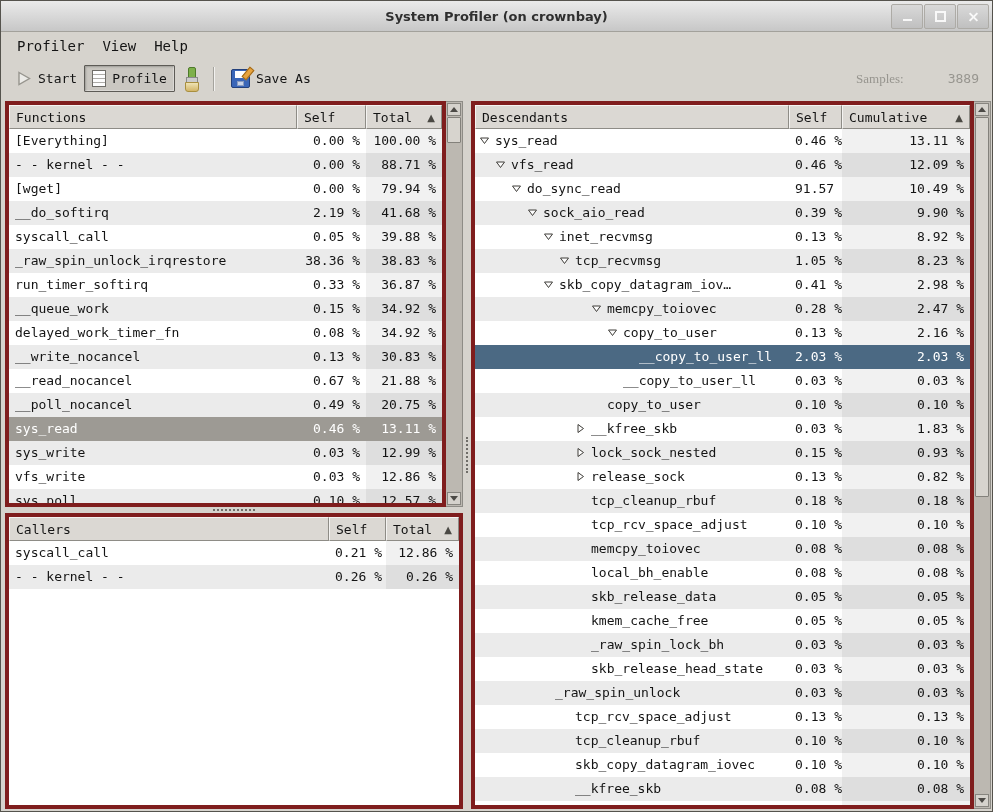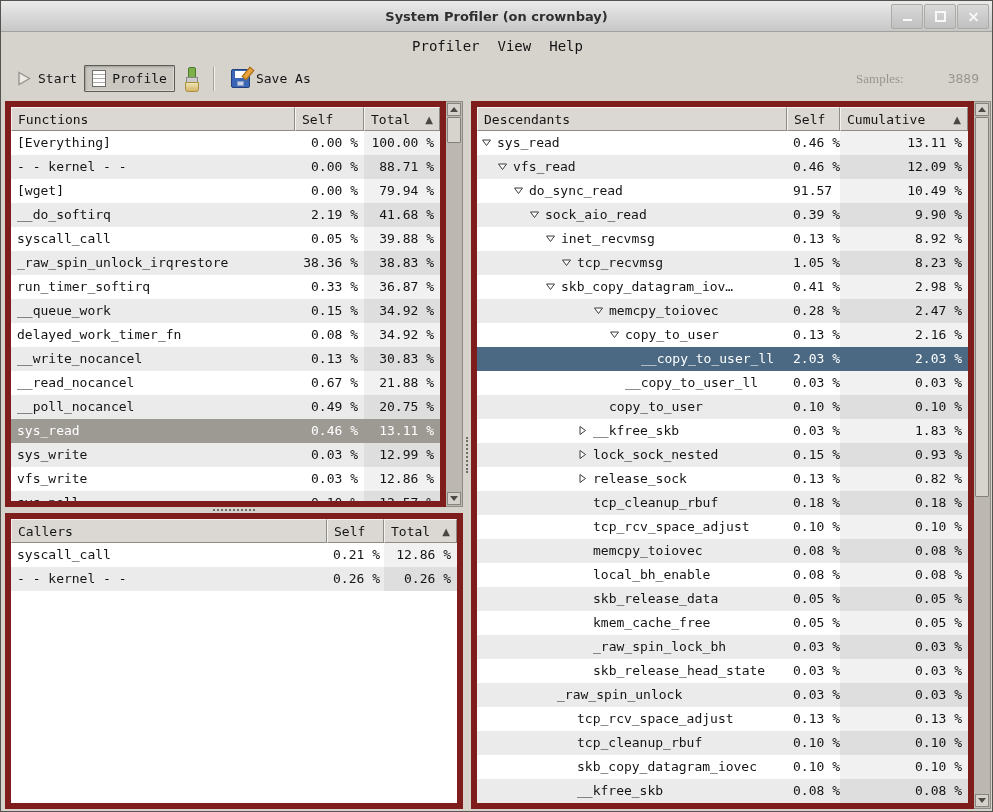--- a/index.html
+++ b/index.html
@@ -18,21 +18,21 @@
   .winbtn{width:30px;height:23px;background:linear-gradient(#d9d9d9,#c0c0c0);border:1px solid #adaba6;
     margin-left:1px;display:flex;align-items:center;justify-content:center;border-radius:2px;}
   .glyph-min{width:9px;height:2px;background:#f8f8f8;margin-top:7px;}
   .glyph-max{width:7px;height:7px;border:2px solid #f8f8f8;}
   .glyph-x{position:relative;width:11px;height:11px;}
   .glyph-x i{position:absolute;left:0;top:4.5px;width:11px;height:2px;background:#f8f8f8;display:block;}
   .glyph-x i:first-child{transform:rotate(45deg);}
   .glyph-x i:last-child{transform:rotate(-45deg);}
 
   
-  .menubar{height:27px;display:flex;align-items:center;padding-left:12px;font-size:14px;justify-content:center;}
+  .menubar{height:27px;display:flex;align-items:center;padding-left:12px;font-size:14px;}
   .menu-item{padding:3px 4px;margin-right:10px;}
   .toolbar{height:39px;display:flex;align-items:center;padding:0 8px;}
   .tbtn{display:flex;align-items:center;gap:6px;padding:4px 7px;}
   .tbtn.pressed{border:1px solid #5d5b56;background:#cac7c1;
     box-shadow:inset 1px 1px 2px rgba(0,0,0,0.22), inset -1px -1px 0 #dedcd8;border-radius:1px;}
   .sep{width:1px;height:24px;background:#a5a39d;border-right:1px solid #f2f1ef;margin:0 9px 0 6px;}
   .samples{margin-left:auto;display:flex;align-items:center;color:#97958f;padding-right:5px;}
   .samples .lbl{margin-right:44px;font-family:Liberation Serif, serif;}
   
   .doc-icon{width:12px;height:15px;border:1px solid #6f6d68;
@@ -45,21 +45,21 @@
   .floppy-icon{width:17px;height:17px;background:#3a66b8;border:1px solid #23407a;border-radius:2px;position:relative;}
   .floppy-icon .label{position:absolute;top:1px;left:3px;right:3px;height:7px;background:#ffffff;}
   .floppy-icon .shutter{position:absolute;bottom:1px;left:5px;right:5px;height:5px;background:#c9d4ea;border:1px solid #8a9cc0;box-sizing:border-box;}
   .floppy-icon .pencil{position:absolute;top:-3px;right:-2px;width:4px;height:11px;background:#e8a33d;border:1px solid #a06a1c;transform:rotate(40deg);}
 
   
   .panel{position:absolute;display:flex;}
   #functions{left:4px;top:100px;width:458px;height:406px;}
   #callers{left:4px;top:512px;width:458px;height:296px;}
   #descendants{left:470px;top:100px;width:520px;height:708px;}
-  .table{flex:1;min-width:0;border:6px solid #7f1d1d;background:#ffffff;display:flex;flex-direction:column;overflow:hidden;}
+  .table{flex:1;min-width:0;border:4px solid #7f1d1d;background:#ffffff;display:flex;flex-direction:column;overflow:hidden;}
 
   .thead{display:flex;height:24px;flex:none;}
   .th{background:#dbd8d3;border:1px solid;border-color:#f4f3f1 #8e8c86 #8e8c86 #f4f3f1;
     box-sizing:border-box;display:flex;align-items:center;padding:0 6px;white-space:pre;overflow:hidden;}
   .th .arrow{margin-left:auto;font-family:"DejaVu Sans",sans-serif;font-size:10px;color:#4a4843;padding-left:6px;}
   .c-name{flex:1;min-width:0;}
   #functions .c-self{width:69px;}   #functions .c-tot{width:76px;}
   #callers   .c-self{width:57px;}   #callers   .c-tot{width:73px;}
   #descendants .c-self{width:53px;} #descendants .c-tot{width:128px;}
 

